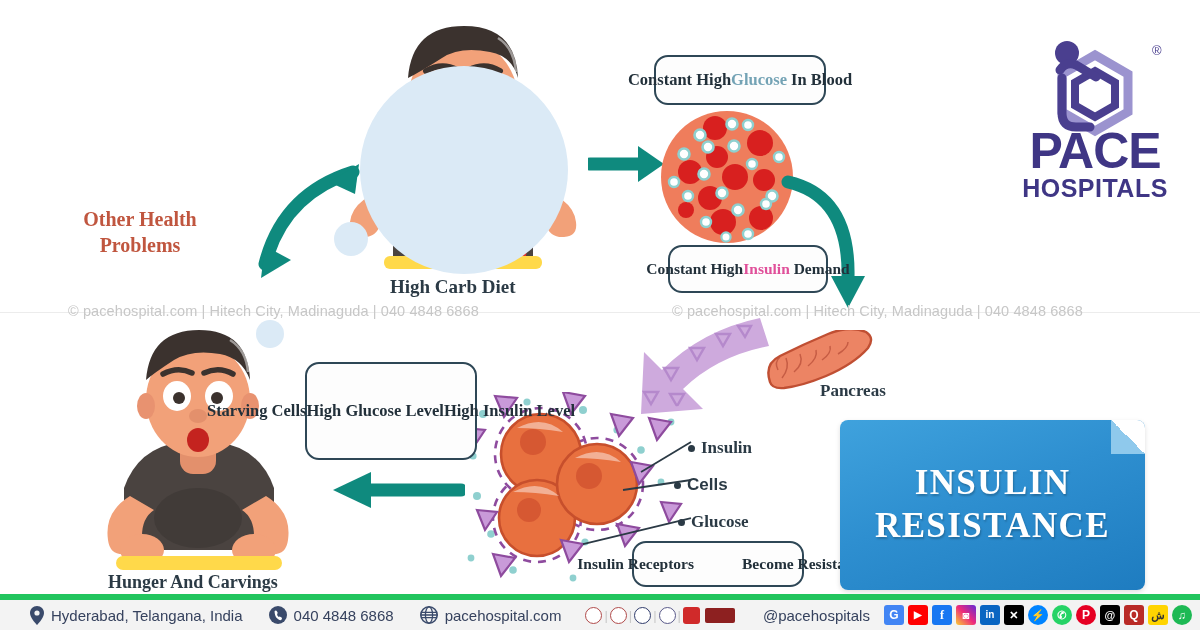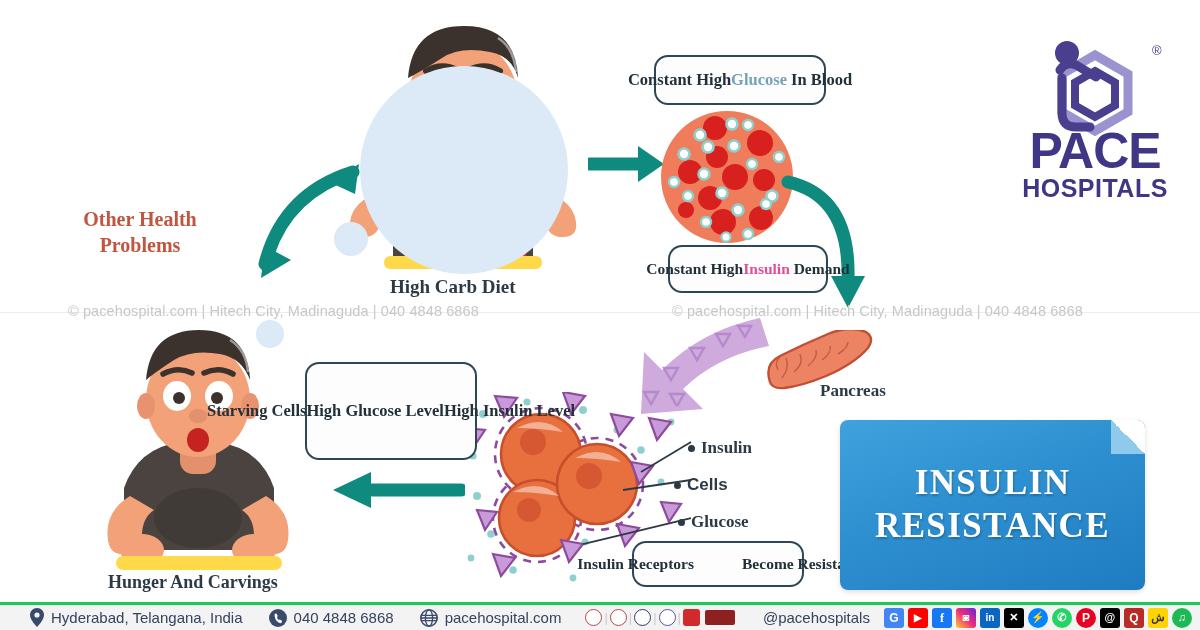--- a/index.html
+++ b/index.html
@@ -60,22 +60,22 @@
   #ir-card .ir-text {
     position:absolute; inset:0; display:flex; flex-direction:column;
     align-items:center; justify-content:center;
     font-family:"Liberation Serif", serif; font-weight:bold;
     color:#fff; font-size:35px; letter-spacing:1.4px; line-height:1.22;
     text-shadow:1px 2px 2px rgba(0,0,0,.22);
   }
 
   
   #botbar {
-    position:absolute; left:0; bottom:0; width:1200px; height:28px;
-    background:#f3f3f3; border-top:3px solid #22c55e;
+    position:absolute; left:0; bottom:0; width:1200px; height:36px;
+    background:#f3f3f3; border-top:6px solid #22c55e;
     display:flex; align-items:center; z-index:20;
     font-family:"Liberation Sans", sans-serif;
   }
   .bb-item { display:flex; align-items:center; gap:7px; color:#3a4a6b;
              font-size:15px; white-space:nowrap; }
   .bb-item .txt { color:#36425e; }
   .accred { display:flex; align-items:center; gap:2px; }
   .accred .ac {
     width:17px; height:17px; border-radius:50%;
     border:1.4px solid #b04a4a; display:inline-block;

